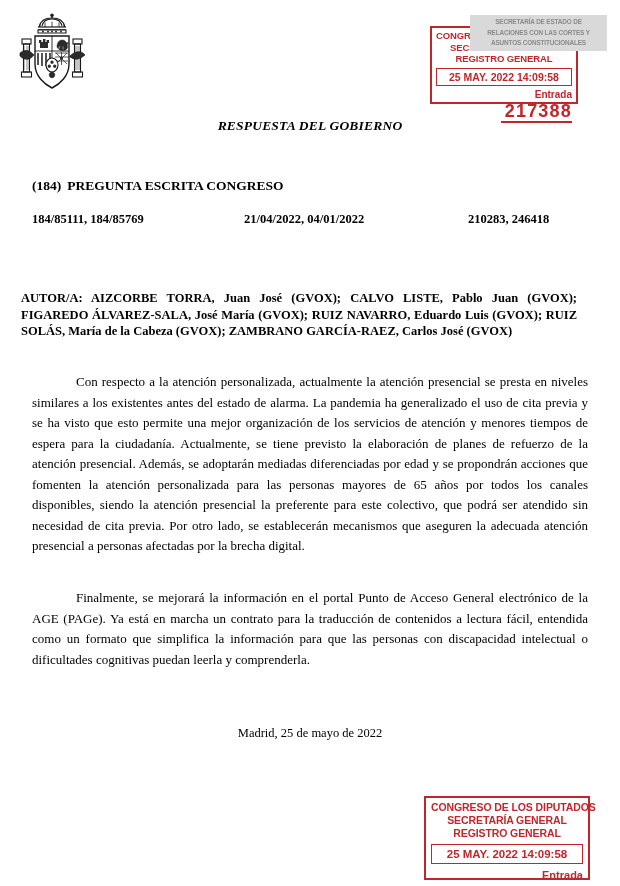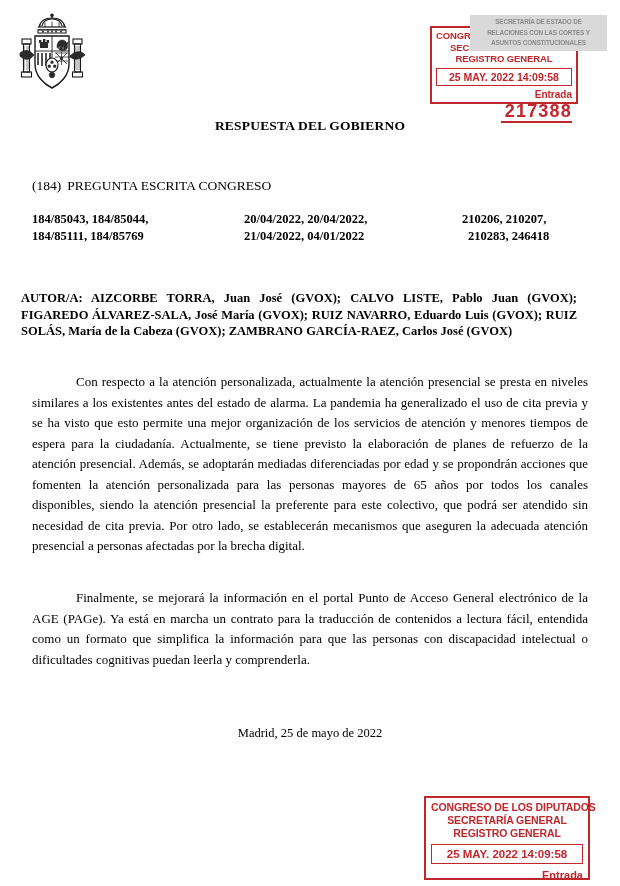--- a/index.html
+++ b/index.html
@@ -126,28 +126,29 @@
   
   .doc-title {
     position: absolute;
     left: 0;
     top: 118px;
     width: 620px;
     text-align: center;
     font-size: 13.5px;
     font-weight: bold;
     letter-spacing: 0.2px;
+    font-style: italic;
   }
 
   .question-type {
     position: absolute;
     left: 32px;
     top: 178px;
     font-size: 13.5px;
-    font-weight: normal;
+    font-weight: bold;
   }
   .question-type .num { margin-right: 6px; }
 
   .ref-table {
     position: absolute;
     left: 32px;
     top: 211px;
     width: 560px;
     font-size: 12.5px;
     font-weight: bold;
@@ -282,25 +283,20 @@
   <div>ASUNTOS CONSTITUCIONALES</div>
 </div>
 
 <div class="doc-title">RESPUESTA DEL GOBIERNO</div>
 
 <div class="question-type">
   <span class="num">(184)</span><span>PREGUNTA ESCRITA CONGRESO</span>
 </div>
 
 <div class="ref-table">
-  <div class="ref-row first">
-    <span class="ref-col-ids">184/85043, 184/85044,</span>
-    <span class="ref-col-dates">20/04/2022, 20/04/2022,</span>
-    <span class="ref-col-reg">210206, 210207,</span>
-  </div>
   <div class="ref-row second">
     <span class="ref-col-ids">184/85111, 184/85769</span>
     <span class="ref-col-dates">21/04/2022, 04/01/2022</span>
     <span class="ref-col-reg">210283, 246418</span>
   </div>
 </div>
 
 <div class="authors">AUTOR/A: AIZCORBE TORRA, Juan José (GVOX); CALVO LISTE, Pablo Juan (GVOX); FIGAREDO ÁLVAREZ-SALA, José María (GVOX); RUIZ NAVARRO, Eduardo Luis (GVOX); RUIZ SOLÁS, María de la Cabeza (GVOX); ZAMBRANO GARCÍA-RAEZ, Carlos José (GVOX)</div>
 
 <div class="body-par par-1">Con respecto a la atención personalizada, actualmente la atención presencial se presta en niveles similares a los existentes antes del estado de alarma. La pandemia ha generalizado el uso de cita previa y se ha visto que esto permite una mejor organización de los servicios de atención y menores tiempos de espera para la ciudadanía. Actualmente, se tiene previsto la elaboración de planes de refuerzo de la atención presencial. Además, se adoptarán mediadas diferenciadas por edad y se propondrán acciones que fomenten la atención personalizada para las personas mayores de 65 años por todos los canales disponibles, siendo la atención presencial la preferente para este colectivo, que podrá ser atendido sin necesidad de cita previa. Por otro lado, se establecerán mecanismos que aseguren la adecuada atención presencial a personas afectadas por la brecha digital.</div>

